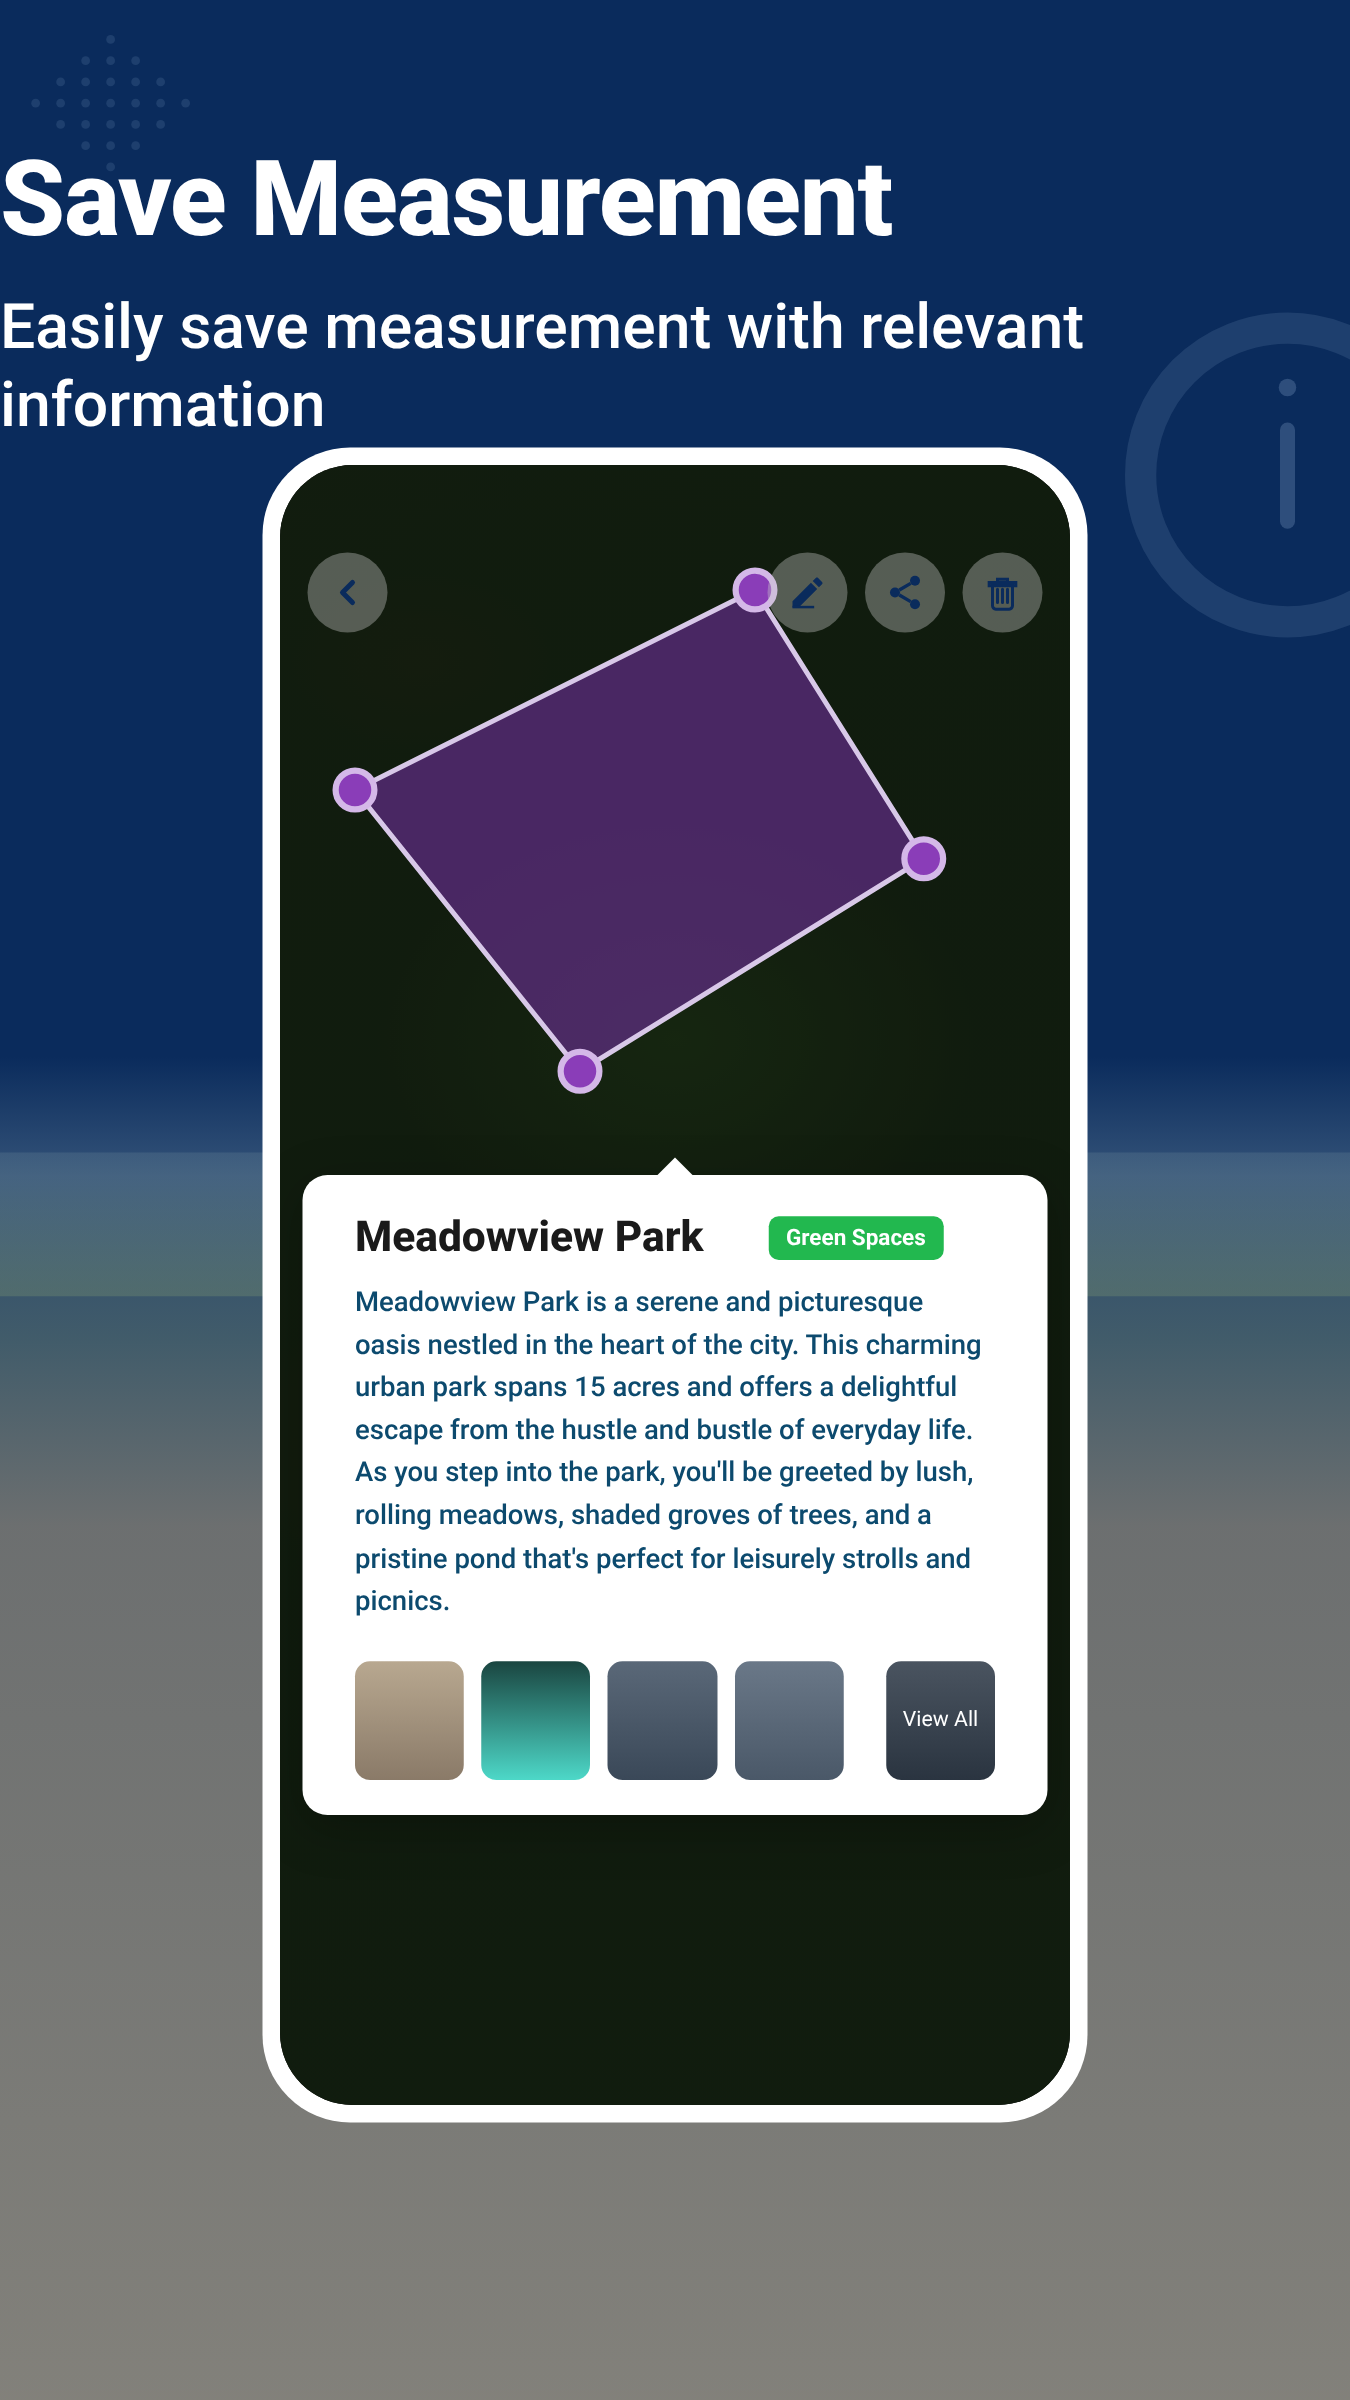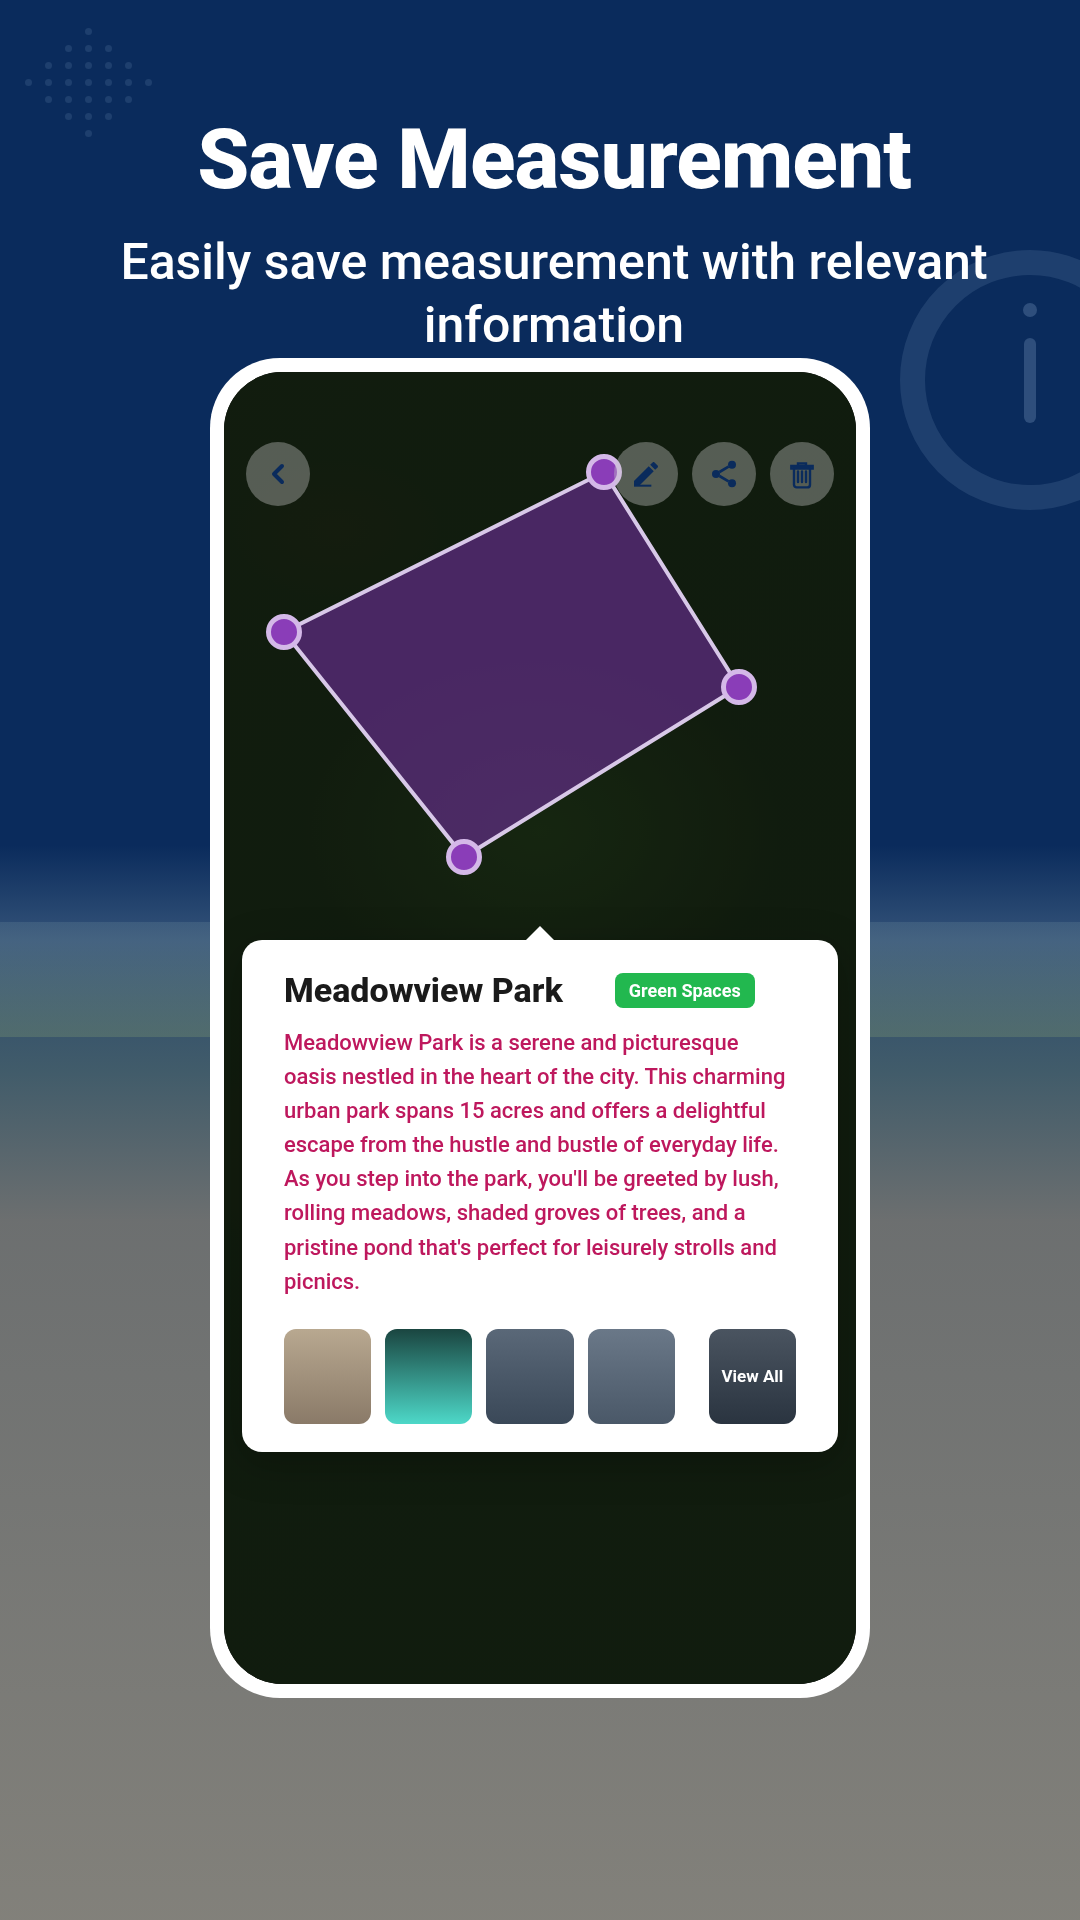--- a/index.html
+++ b/index.html
@@ -70,24 +70,22 @@
   top: -35px;
   left: 50%;
   transform: translateX(-50%);
   width: 14px;
   height: 14px;
   border-radius: 50%;
   background: rgba(90, 123, 163, 0.45);
 }
 .heading {
   position: relative;
-  text-align: center;
   padding-top: 110px;
   color: #fff;
-  margin-left: 28px;
 }
 .heading h1 {
   font-size: 84px;
   font-weight: 800;
   letter-spacing: -1px;
 }
 .heading p {
   margin-top: 22px;
   font-size: 50px;
   font-weight: 500;
@@ -193,21 +191,21 @@
 .tag {
   background: #22b84f;
   color: #fff;
   font-size: 18px;
   font-weight: 700;
   padding: 7px 14px;
   border-radius: 8px;
   margin-left: 36px;
 }
 .card-desc {
-  color: #be185d;
+  color: #0c4a6e;
   font-size: 22px;
   line-height: 1.55;
   font-weight: 500;
 }
 .thumbs {
   display: flex;
   gap: 14px;
   margin-top: 30px;
 }
 .thumb {
@@ -221,21 +219,21 @@
 .thumb.t1 { background: linear-gradient(180deg, #b8a890 0%, #8a7a68 100%); }
 .thumb.t2 { background: linear-gradient(180deg, #1a4540 0%, #4dd8c8 100%); }
 .thumb.t3 { background: linear-gradient(180deg, #5a6878 0%, #3a4858 100%); }
 .thumb.t4 { background: linear-gradient(180deg, #6a7888 0%, #4a5868 100%); }
 .thumb.t5 { 
   background: linear-gradient(180deg, #4a5460 0%, #2a3440 100%);
   display: flex;
   align-items: center;
   justify-content: center;
   color: #fff;
-  font-weight: 700;
+  font-weight: 400;
   font-size: 17px;
   margin-left: 20px;
 }
 </style>
 </head>
 <body>
 
 <div class="background-layer">
   <div class="bg-mountains"></div>
   <div class="bg-bottom"></div>

